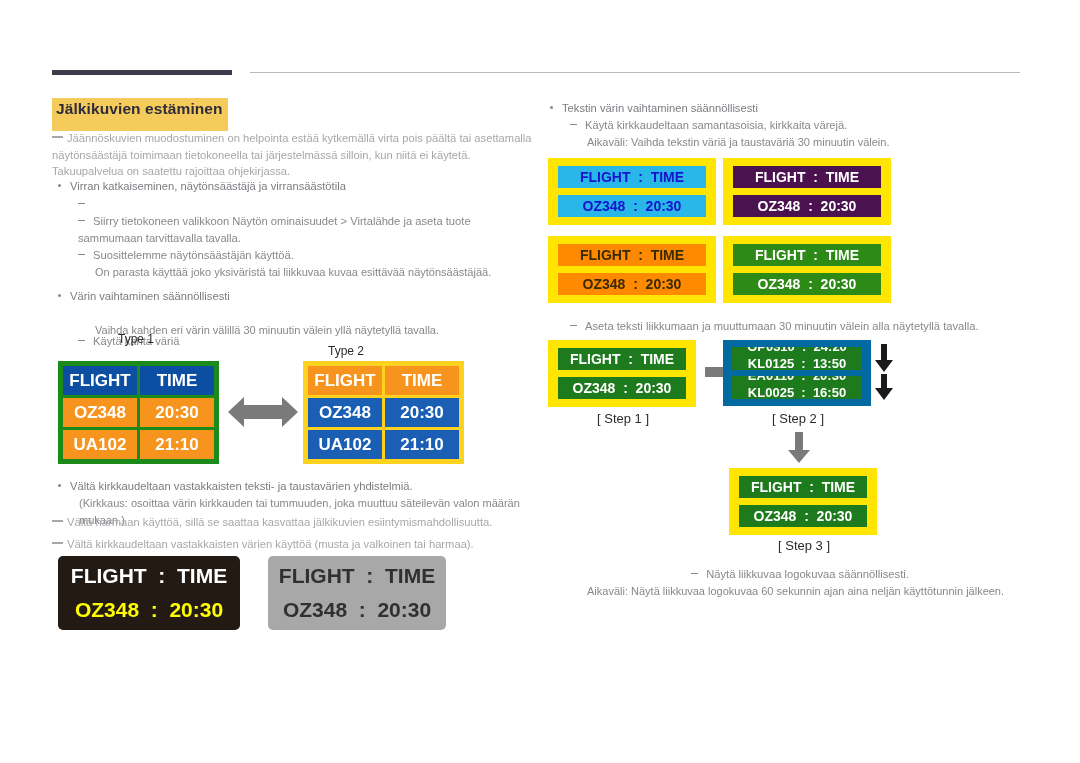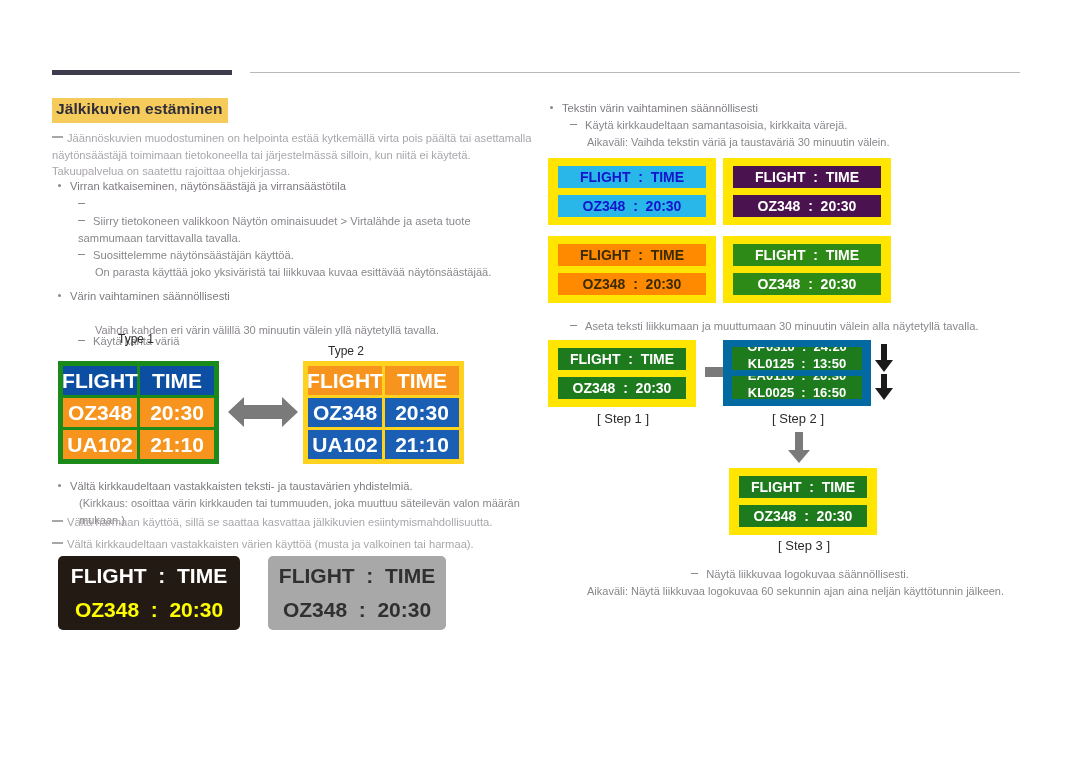--- a/index.html
+++ b/index.html
@@ -20,21 +20,21 @@
     position: absolute; left: 250px; top: 72px;
     width: 770px; height: 1px; background: #b9b9bd;
   }
 
   
   .title {
     position: absolute; left: 52px; top: 98px;
     background: #f5cb5c;
     color: #2e2c3b;
     font-size: 15.5px; font-weight: bold;
-    padding: 2px 5px 5px 4px;
+    padding: 2px 5px 13px 4px;
     letter-spacing: .1px;
     white-space: nowrap;
   }
   .dash-note { position: absolute; font-size: 11.2px; line-height: 16.5px; color: #a9a6ab; }
   .dash-note .dash {
     display: inline-block; width: 11px; height: 2px; background: #a9a6ab;
     vertical-align: 4px; margin-right: 4px;
   }
   .bullet-row { position: absolute; font-size: 11.2px; line-height: 16.5px; color: #7e7a80; }
   .bullet-row .bul {
@@ -51,21 +51,21 @@
   
   .type-label {
     position: absolute; font-size: 12px; color: #2b2b2b;
     font-family: "Liberation Sans", sans-serif;
   }
 
   
   .board { position: absolute; display: flex; flex-direction: column; }
   .board .brow { display: flex; }
   .board .cell {
-    color: #ffffff; font-weight: bold; font-size: 21px;
+    color: #ffffff; font-weight: bold; font-size: 17px;
     text-align: center; display: flex; align-items: center; justify-content: center;
     font-family: "Liberation Sans", sans-serif;
   }
 
   
   .dbl-arrow { position: absolute; }
 
   
   .bigpanel {
     position: absolute; border-radius: 5px;

